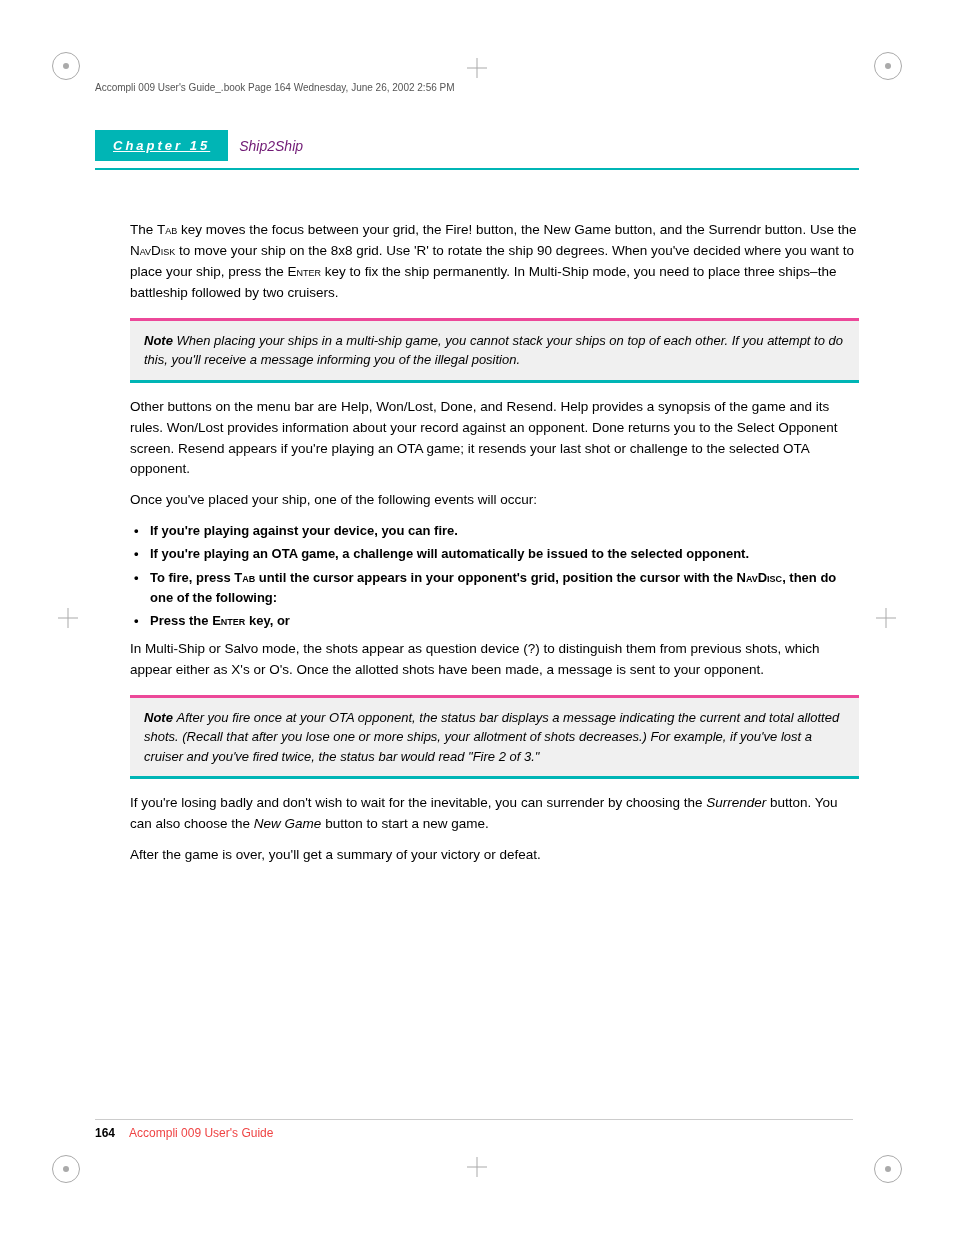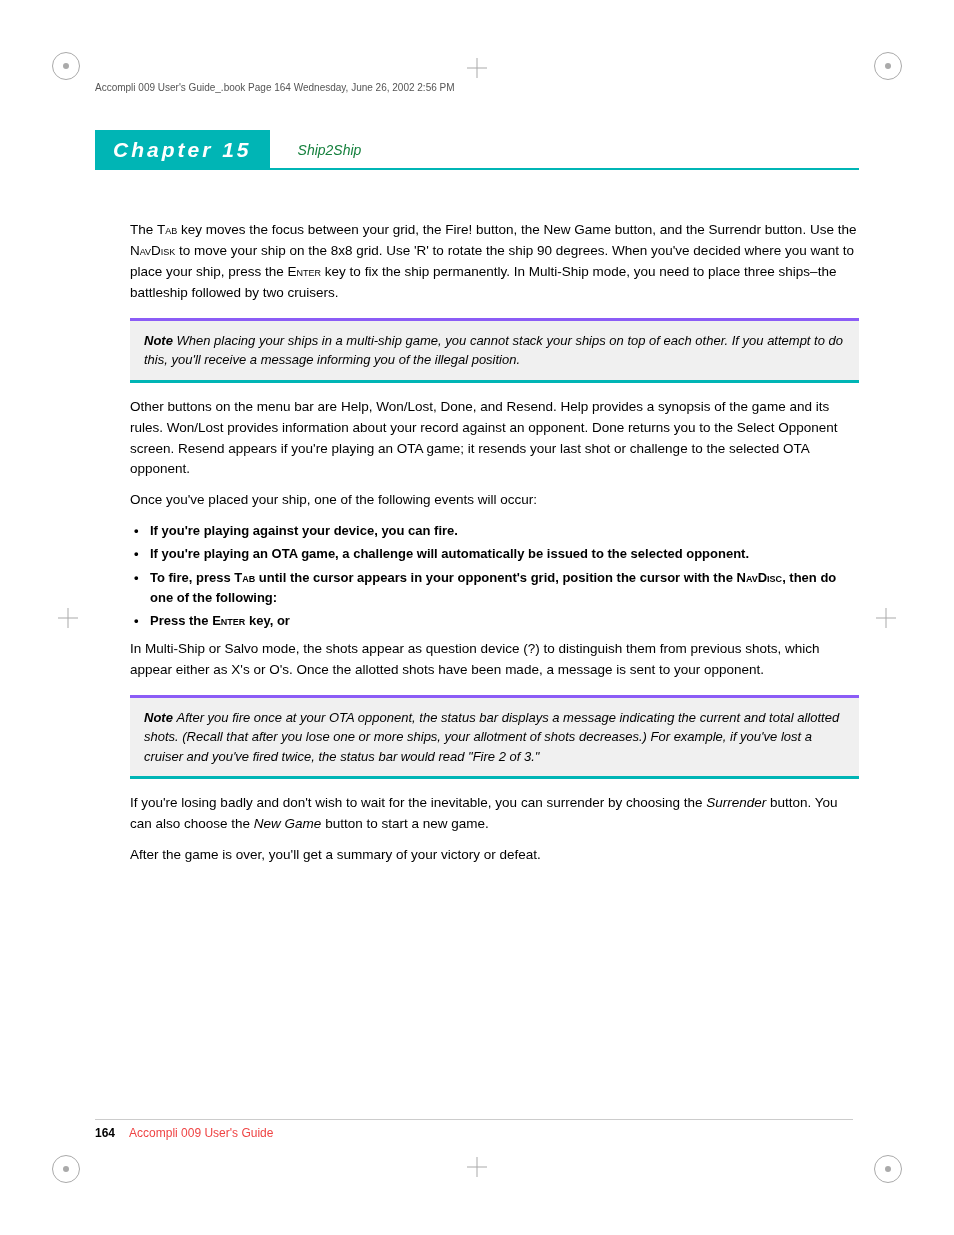--- a/index.html
+++ b/index.html
@@ -91,32 +91,33 @@
 
     .chapter-tab {
       background: #00b5b5;
       padding: 8px 18px;
       display: flex;
       align-items: center;
     }
 
     .chapter-tab-text {
       color: #fff;
-      font-size: 21px;
+      font-size: 13px;
       font-weight: bold;
       font-style: italic;
       letter-spacing: 3px;
       font-family: Arial, Helvetica, sans-serif;
+      text-decoration: underline;
     }
 
     .chapter-subtitle {
       font-size: 14px;
       font-style: italic;
-      color: #15803d;
-      margin-left: 28px;
+      color: #701a75;
+      margin-left: 11px;
       font-family: Arial, Helvetica, sans-serif;
     }
 
     
     .chapter-line {
       position: absolute;
       top: 168px;
       left: 95px;
       right: 95px;
       height: 2px;
@@ -134,21 +135,21 @@
     .content p {
       font-size: 13.5px;
       line-height: 1.55;
       margin-bottom: 10px;
       color: #000;
     }
 
     
     .note-box {
       background: #f0f0f0;
-      border-top: 3px solid #8b5cf6;
+      border-top: 3px solid #ec4899;
       border-bottom: 3px solid #00b5b5;
       padding: 10px 14px;
       margin: 14px 0;
       font-size: 13px;
       line-height: 1.5;
       color: #000;
     }
 
     .note-box .note-label {
       font-weight: bold;

